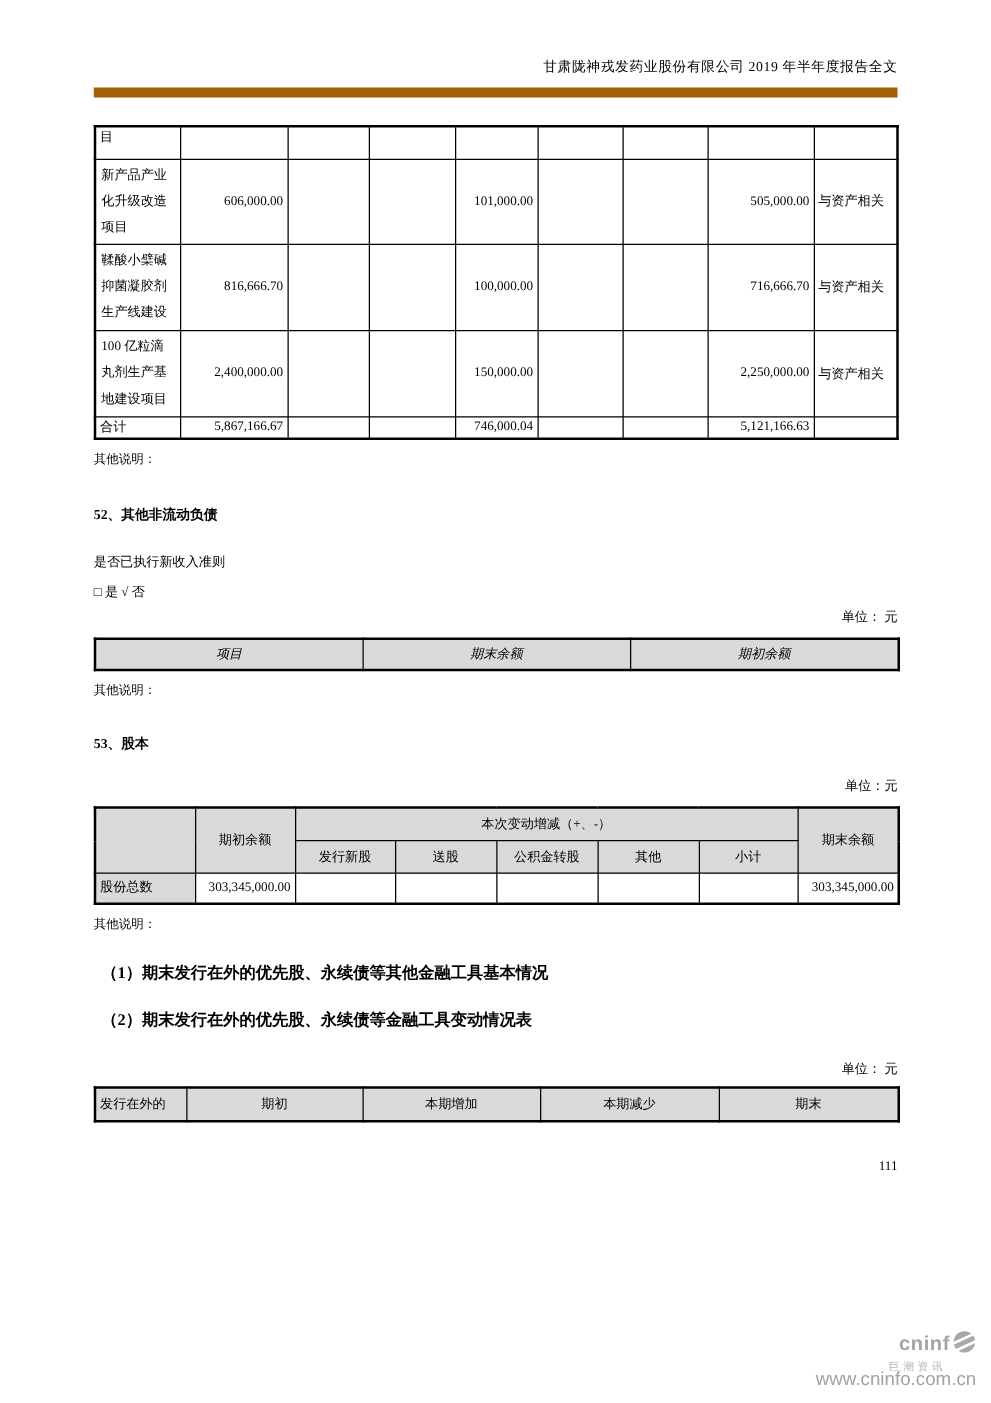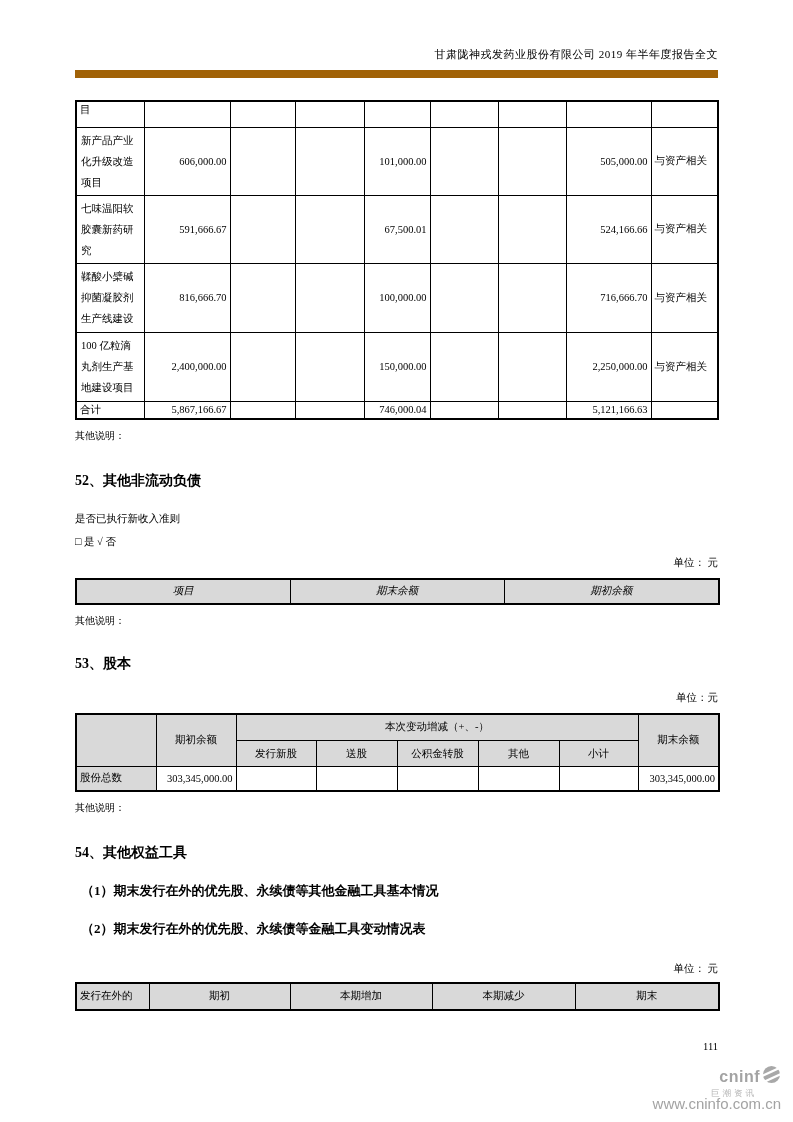--- a/index.html
+++ b/index.html
@@ -18,21 +18,21 @@
   table { border:2px solid #000; }
   .al { text-align:left; }
   .ar { text-align:right; }
   .vt { vertical-align:top; }
   .hd { background:#d9d9d9; text-align:center; }
   .hd-l { background:#d9d9d9; text-align:left;margin-left:19px; }
   .proj { line-height:21px; padding:2px 4px; }
 
   .t1 { margin-top:22px; }
   .note { font-size:10px; line-height:16px; margin-top:8px; }
-  .h2 { font-size:14px; font-weight:bold; line-height:17px; }
+  .h2 { font-size:11px; font-weight:bold; line-height:17px; }
   .h52 { margin-top:28px; }
   .h53 { margin-top:26px; }
   .h54 { margin-top:28px; }
   .h3 { font-size:13px; font-weight:bold; line-height:16px; padding-left:6px; }
   .sub1 { margin-top:22px; }
   .sub2 { margin-top:22px; }
   .bodyline { font-size:10.5px; line-height:16px; }
   .question { margin-top:22px; }
   .checkline { margin-top:8px; font-size:10.5px; }
   .unit { text-align:right; font-size:10.5px; line-height:15px; }
@@ -90,31 +90,20 @@
         <td class="al proj">新产品产业化升级改造项目</td>
         <td class="ar">606,000.00</td>
         <td></td>
         <td></td>
         <td class="ar">101,000.00</td>
         <td></td>
         <td></td>
         <td class="ar">505,000.00</td>
         <td class="al">与资产相关</td>
       </tr>
-      <tr style="height:67px">
-        <td class="al proj">七味温阳软胶囊新药研究</td>
-        <td class="ar">591,666.67</td>
-        <td></td>
-        <td></td>
-        <td class="ar">67,500.01</td>
-        <td></td>
-        <td></td>
-        <td class="ar">524,166.66</td>
-        <td class="al">与资产相关</td>
-      </tr>
       <tr style="height:69px">
         <td class="al proj">鞣酸小檗碱抑菌凝胶剂生产线建设</td>
         <td class="ar">816,666.70</td>
         <td></td>
         <td></td>
         <td class="ar">100,000.00</td>
         <td></td>
         <td></td>
         <td class="ar">716,666.70</td>
         <td class="al">与资产相关</td>
@@ -199,21 +188,20 @@
         <td></td>
         <td></td>
         <td></td>
         <td></td>
         <td class="ar">303,345,000.00</td>
       </tr>
     </tbody>
       </table>
     <div class="note">其他说明：</div>
 
-    <div class="h2 h54">54、其他权益工具</div>
     <div class="h3 sub1">（1）期末发行在外的优先股、永续债等其他金融工具基本情况</div>
     <div class="h3 sub2">（2）期末发行在外的优先股、永续债等金融工具变动情况表</div>
     <div class="unit unit54">单位： 元</div>
     <table class="t4">
       <colgroup>
         <col style="width:73px">
           <col style="width:141px">
           <col style="width:142px">
           <col style="width:143px">
           <col style="width:144px">

